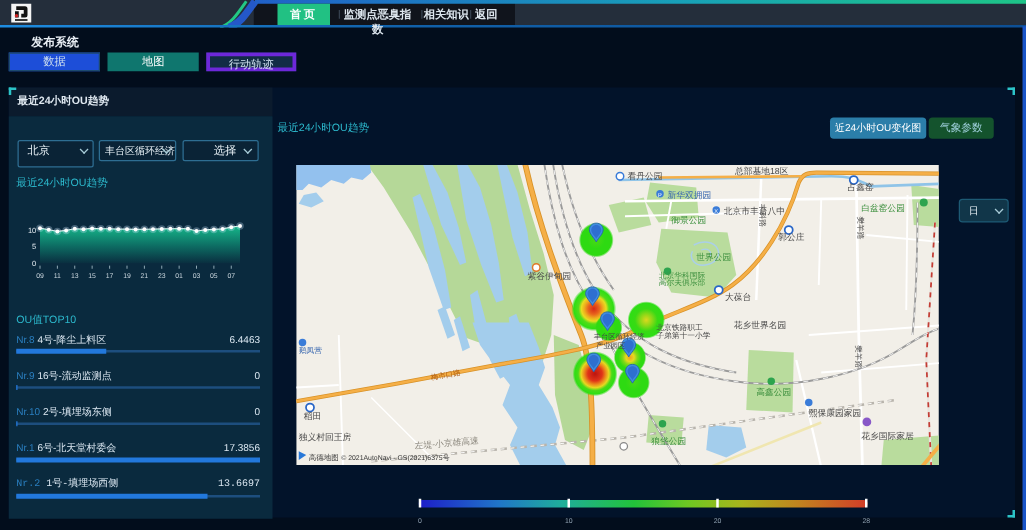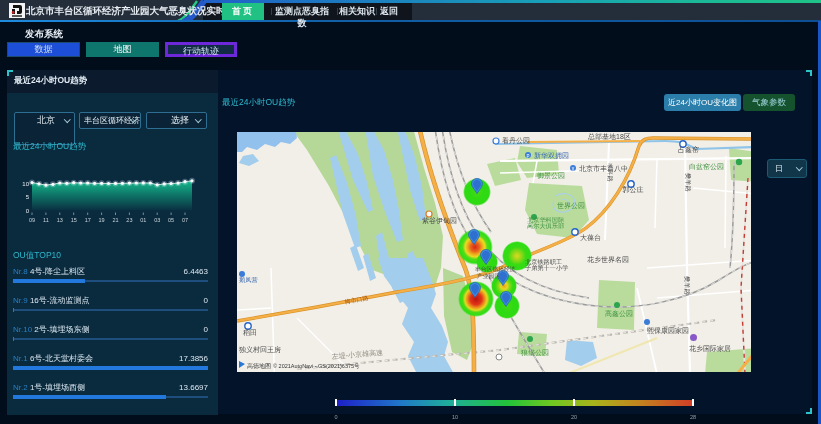--- a/index.html
+++ b/index.html
@@ -23,21 +23,20 @@
 
   <div class="abs" style="left:204px;top:0px;width:617px;height:2.5px;background:linear-gradient(90deg,#2060c8,#18a0b8 55%,#1bb898 80%,#1ec488);"></div>
 
   <div class="abs" style="left:9px;top:3px;width:16px;height:15px;background:#f4f4f4;"></div>
   <svg class="abs" style="left:9px;top:3px;" width="16" height="15" viewBox="0 0 16 15">
     <path d="M4,2 h7 a2,2 0 0 1 2,2 v5 a2,2 0 0 1 -2,2 h-3 v-3 h2 v-3 h-6 z" fill="#111"></path>
     <rect x="3" y="6" width="3" height="5" fill="#111"></rect>
     <circle cx="4.2" cy="9.5" r="1.4" fill="#cc2222"></circle>
     <rect x="3" y="12.2" width="10" height="1.6" fill="#333"></rect>
   </svg>
-  <div class="abs" style="left:26px;top:4px;width:170px;height:13px;color:#e8edf2;font-size:9.5px;font-weight:bold;line-height:14px;white-space:nowrap;overflow:visible;">北京市丰台区循环经济产业园大气恶臭状况实时</div>
 
   <div class="abs" style="left:0;top:20px;width:821px;height:2px;background:linear-gradient(90deg,#1e8ce0,#1160a8 40%,#0d4f94);"></div>
 
   <div class="abs" style="left:222px;top:3px;width:42px;height:17px;background:#21c183;color:#fff;font-size:9px;font-weight:bold;text-align:center;line-height:17px;letter-spacing:2px;">首页</div>
   <div class="abs" style="left:272px;top:5px;width:60px;height:12px;color:#dde6ee;font-size:9px;font-weight:bold;text-align:center;line-height:12px;">监测点恶臭指数</div>
   <div class="abs" style="left:339px;top:5px;width:36px;height:12px;color:#dde6ee;font-size:9px;font-weight:bold;text-align:center;line-height:12px;">相关知识</div>
   <div class="abs" style="left:376px;top:5px;width:26px;height:12px;color:#dde6ee;font-size:9px;font-weight:bold;text-align:center;line-height:12px;">返回</div>
   <div class="abs" style="left:271px;top:8px;width:1px;height:7px;background:#35404e;"></div>
   <div class="abs" style="left:337px;top:8px;width:1px;height:7px;background:#35404e;"></div>
   <div class="abs" style="left:376px;top:8px;width:1px;height:7px;background:#35404e;"></div>
@@ -54,21 +53,21 @@
   <div class="abs" style="left:7px;top:70px;width:6px;height:2px;background:#2cc4c8;"></div>
   <div class="abs" style="left:7px;top:70px;width:2px;height:6px;background:#2cc4c8;"></div>
   <div class="abs" style="left:806px;top:70px;width:6px;height:2px;background:#2cc4c8;"></div>
   <div class="abs" style="left:810px;top:70px;width:2px;height:6px;background:#2cc4c8;"></div>
   <div class="abs" style="left:806px;top:412px;width:6px;height:2px;background:#2cc4c8;"></div>
   <div class="abs" style="left:810px;top:408px;width:2px;height:6px;background:#2cc4c8;"></div>
 
   <div class="abs" style="left:818px;top:21px;width:3px;height:403px;background:#1a55c8;"></div>
   <div class="abs" style="left:14px;top:75px;color:#dfe8f0;font-size:8.5px;font-weight:bold;">最近24小时OU趋势</div>
 
-  <div class="abs" style="left:14px;top:112px;width:61px;height:33px;background:#0a2336;border:1px solid #2e6e92;border-radius:2px;color:#eaf3f8;font-size:9px;line-height:15px;padding-left:22px;">北京</div>
+  <div class="abs" style="left:14px;top:112px;width:61px;height:22px;background:#0a2336;border:1px solid #2e6e92;border-radius:2px;color:#eaf3f8;font-size:9px;line-height:15px;padding-left:7px;">北京</div>
   <div class="chev" style="left:65px;top:117px;"></div>
   <div class="abs" style="left:79px;top:112px;width:62px;height:17px;background:#0a2336;border:1px solid #2e6e92;border-radius:2px;color:#eaf3f8;font-size:8px;line-height:15px;padding-left:4px;white-space:nowrap;overflow:hidden;">丰台区循环经济产</div>
   <div class="chev" style="left:131px;top:117px;"></div>
   <div class="abs" style="left:146px;top:112px;width:61px;height:17px;background:#0a2336;border:1px solid #2e6e92;border-radius:2px;color:#eaf3f8;font-size:9px;line-height:15px;padding-left:24px;">选择</div>
   <div class="chev" style="left:196px;top:117px;"></div>
 
   <div class="abs" style="left:13px;top:141px;color:#2cb8cc;font-size:8.5px;">最近24小时OU趋势</div>
 
   <svg class="abs" style="left:6px;top:172px;" width="210" height="52" viewBox="0 0 210 52">
     <defs>
@@ -166,21 +165,21 @@
       <div class="abs" style="left:13px;top:279px;width:72px;height:3.5px;background:#2278dc;"></div>
       <div class="abs" style="left:13px;top:296px;width:195px;height:10px;font-size:8px;line-height:10px;"><span style="color:#2a7fc0;">Nr.9</span> <span style="color:#dce8f2;">16号-流动监测点</span><span style="float:right;color:#dce8f2;">0</span></div>
       <div class="abs" style="left:13px;top:309px;width:195px;height:1.5px;background:#1d4e7e;"></div>
       <div class="abs" style="left:13px;top:308px;width:1px;height:3.5px;background:#2278dc;"></div>
       <div class="abs" style="left:13px;top:325px;width:195px;height:10px;font-size:8px;line-height:10px;"><span style="color:#2a7fc0;">Nr.10</span> <span style="color:#dce8f2;">2号-填埋场东侧</span><span style="float:right;color:#dce8f2;">0</span></div>
       <div class="abs" style="left:13px;top:338px;width:195px;height:1.5px;background:#1d4e7e;"></div>
       <div class="abs" style="left:13px;top:337px;width:1px;height:3.5px;background:#2278dc;"></div>
       <div class="abs" style="left:13px;top:354px;width:195px;height:10px;font-size:8px;line-height:10px;"><span style="color:#2a7fc0;">Nr.1</span> <span style="color:#dce8f2;">6号-北天堂村委会</span><span style="float:right;color:#dce8f2;">17.3856</span></div>
       <div class="abs" style="left:13px;top:367px;width:195px;height:1.5px;background:#1d4e7e;"></div>
       <div class="abs" style="left:13px;top:366px;width:195px;height:3.5px;background:#2278dc;"></div>
-      <div class="abs" style="left:13px;top:383px;width:195px;height:10px;font-size:8px;line-height:10px;"><span style="color:#2a7fc0;">Nr.2</span> <span style="color:#dce8f2;">1号-填埋场西侧</span><span style="float:right;color:#dce8f2;">13.6697</span></div>
+      <div class="abs" style="left:13px;top:383px;width:195px;height:10px;font-size:8px;line-height:10px;font-family:Liberation Mono, monospace;"><span style="color:#2a7fc0;">Nr.2</span> <span style="color:#dce8f2;">1号-填埋场西侧</span><span style="float:right;color:#dce8f2;">13.6697</span></div>
       <div class="abs" style="left:13px;top:396px;width:195px;height:1.5px;background:#1d4e7e;"></div>
       <div class="abs" style="left:13px;top:395px;width:153px;height:3.5px;background:#2278dc;"></div>
     </div>
 
   <div class="abs" style="left:222px;top:97px;color:#2cb8cc;font-size:8.5px;">最近24小时OU趋势</div>
   <div class="abs" style="left:664px;top:94px;width:77px;height:17px;background:#2b7ea9;border-radius:3px;color:#fff;font-size:8px;text-align:center;line-height:17px;">近24小时OU变化图</div>
   <div class="abs" style="left:743px;top:94px;width:52px;height:17px;background:#14532d;border-radius:3px;color:#9fd0dc;font-size:8.5px;text-align:center;line-height:17px;">气象参数</div>
   <div class="abs" style="left:767px;top:159px;width:40px;height:19px;background:#113649;border:1px solid #1d5a74;border-radius:3px;color:#eaf3f8;font-size:8px;line-height:17px;padding-left:7px;">日</div>
   <div class="chev" style="left:797px;top:165px;"></div>
 

